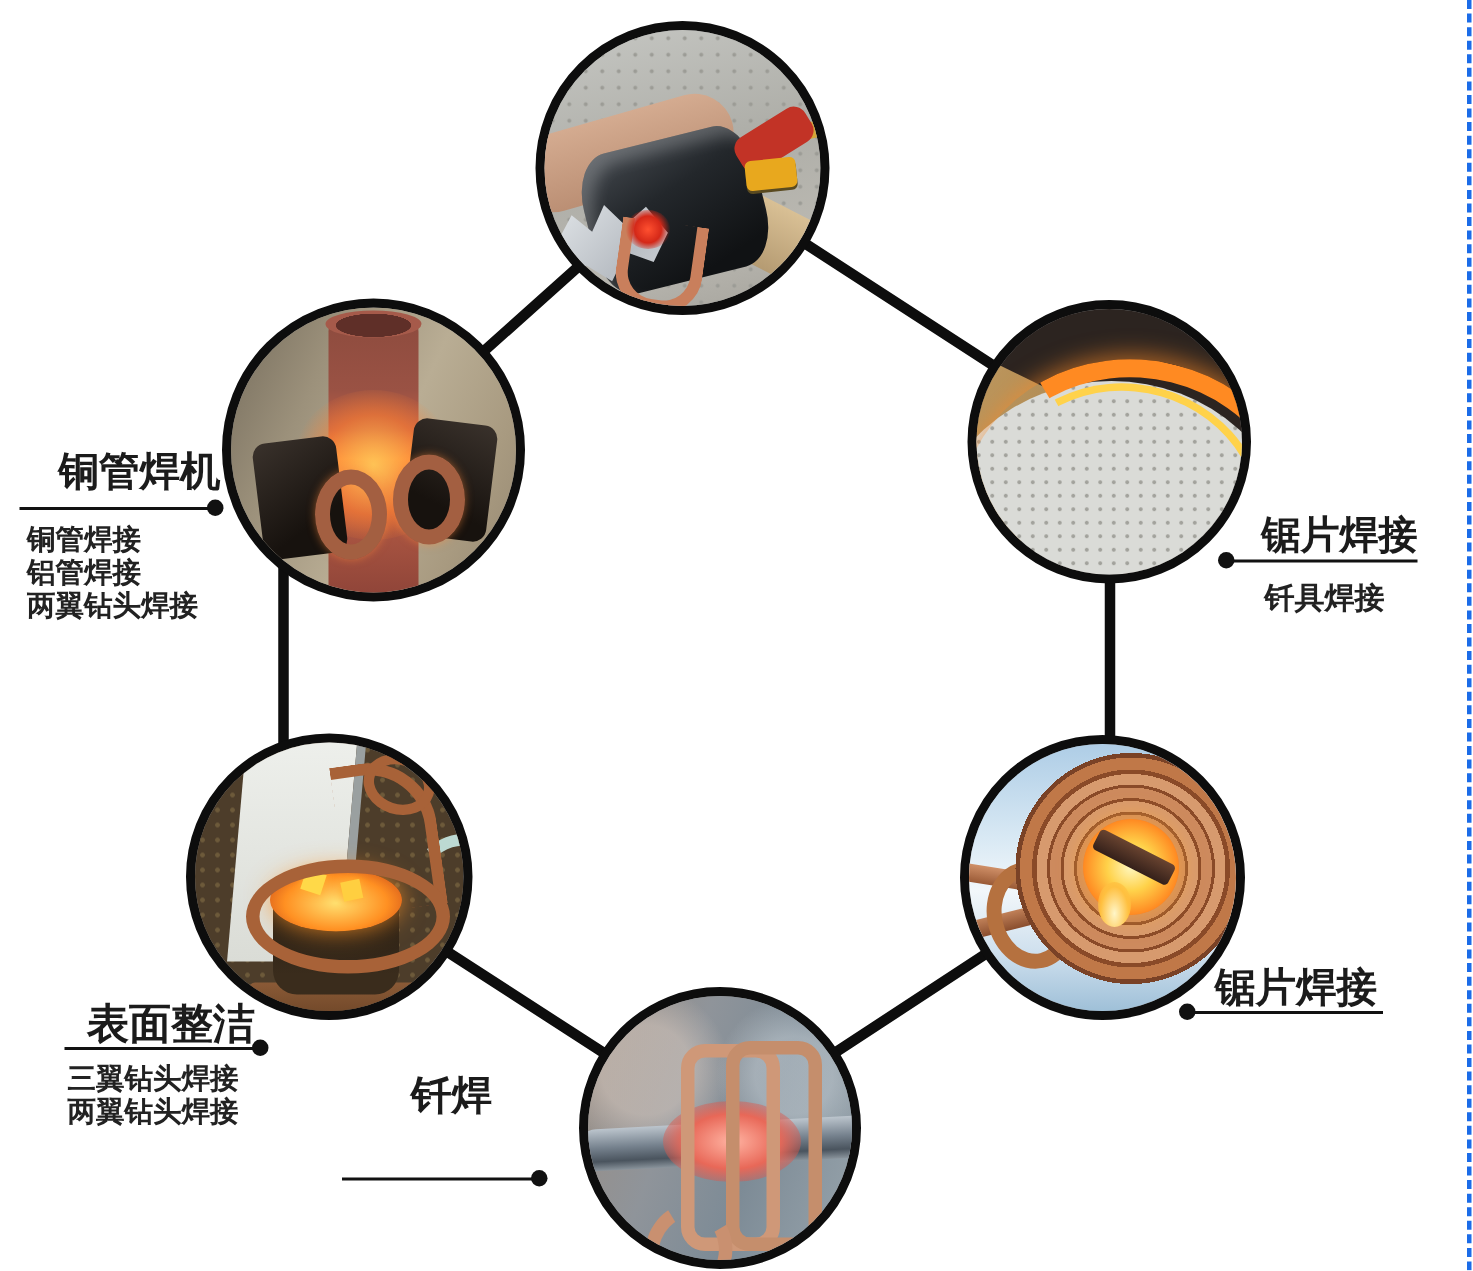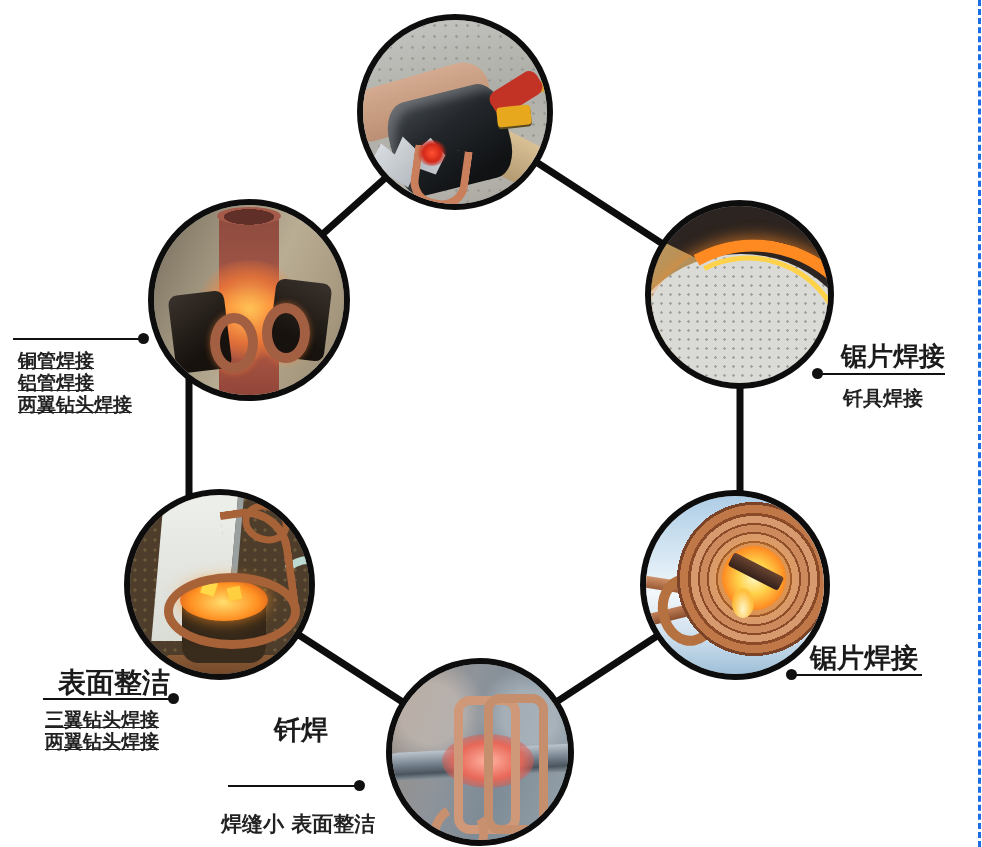--- a/index.html
+++ b/index.html
@@ -100,21 +100,21 @@
   .i-saw{left:843px;top:385px;font-size:20px;}
   .t-flat{left:810px;top:640px;font-size:27px;}
   .r-flat{left:792px;top:674px;width:130px;}
   .i-flat{left:793px;top:688px;font-size:20px;}
   .t-drill{left:58px;top:664px;font-size:28px;}
   .r-drill{left:43px;top:698px;width:130px;}
   .i-drill{left:45px;top:708px;font-size:19px;line-height:22px;}
   .t-braz{left:274px;top:712px;font-size:27px;}
   .r-braz{left:228px;top:785px;width:131px;}
   .i-braz{left:221px;top:810px;font-size:21px;}
-  .i-copper div,.i-drill div{position:static;text-decoration:underline;}
+  .i-copper div,.i-drill div{position:static;}
 
   .guide{position:absolute;right:1px;top:0;height:847px;border-left:3px dashed #1b6ce8;}
 </style>
 </head>
 <body>
 
 <div class="stage">
 
   <svg class="connectors" viewBox="0 0 982 847" xmlns="http://www.w3.org/2000/svg">
     <line x1="459" y1="112" x2="249" y2="300" stroke="#0d0d0d" stroke-width="7" stroke-linecap="round"></line>
@@ -197,20 +197,21 @@
     <div class="ph">
       <div class="sh bg"></div>
       <div class="sh rod"></div>
       <div class="sh glow"></div>
       <div class="sh cageA"></div>
       <div class="sh cageB"></div>
       <div class="sh loop"></div>
     </div>
   </div>
 
+  <div class="lbl-title t-copper">铜管焊机</div>
   <div class="rule dr r-copper">
       <span class="dot"></span>
     </div>
   <div class="lbl-item i-copper">
     <div>铜管焊接</div>
     <div>铝管焊接</div>
     <div>两翼钻头焊接</div>
   </div>
 
   <div class="lbl-title t-saw">锯片焊接</div>
@@ -230,16 +231,15 @@
     </div>
   <div class="lbl-item i-drill">
     <div>三翼钻头焊接</div>
     <div>两翼钻头焊接</div>
   </div>
 
   <div class="lbl-title t-braz">钎焊</div>
   <div class="rule dr r-braz">
       <span class="dot"></span>
     </div>
-  <div class="lbl-item i-braz">焊缝小 表面整洁</div>
 
   <div class="guide"></div>
 </div>
 
 </body></html>

